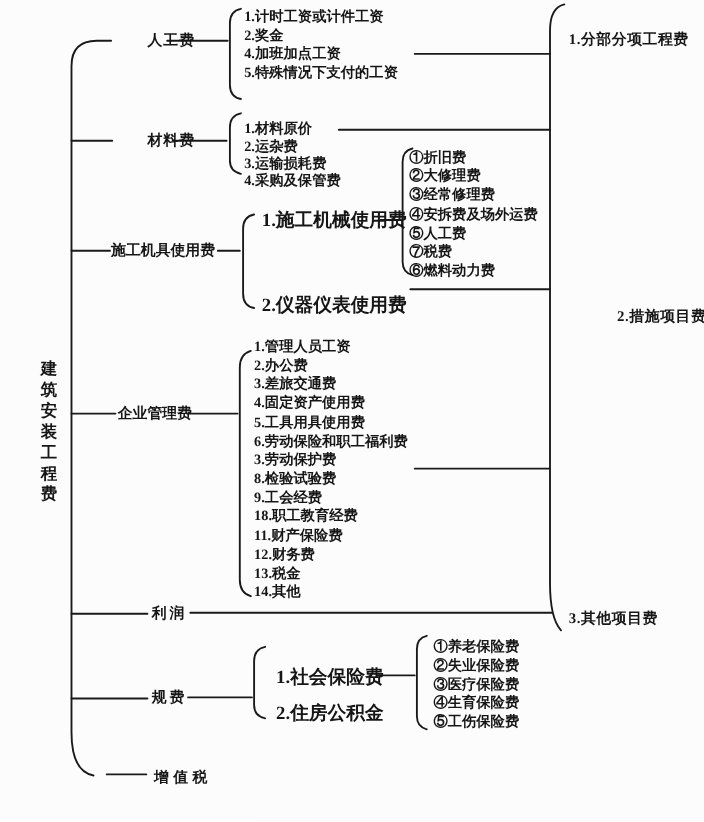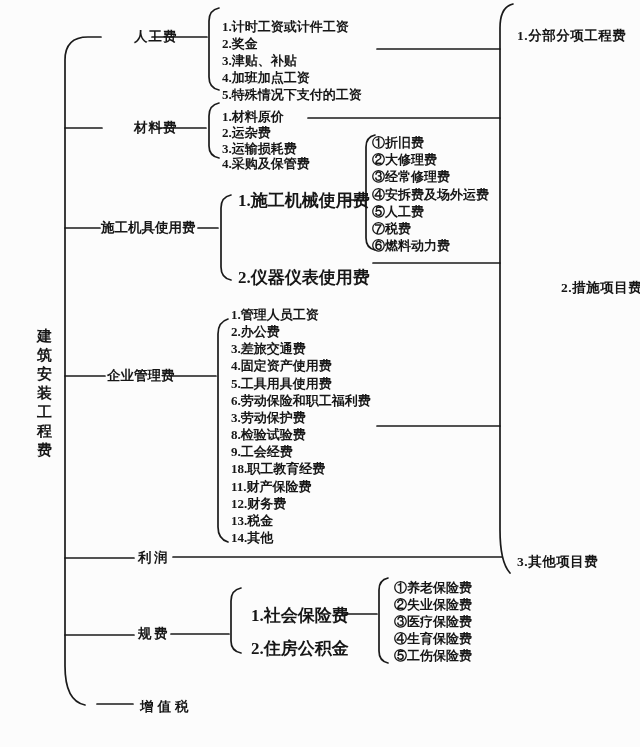--- a/index.html
+++ b/index.html
@@ -82,24 +82,23 @@
   <div class="root-label">建筑安装工程费</div>
 
   <div class="lbl ls1" style="left:105px; top:37px;">人工费</div>
   <div class="lbl ls1" style="left:105px; top:128px;">材料费</div>
   <div class="lbl" style="left:101px; top:228px;">施工机具使用费</div>
   <div class="lbl" style="left:107px; top:376px;">企业管理费</div>
   <div class="lbl ls2" style="left:138px; top:558px;">利润</div>
   <div class="lbl ls2" style="left:138px; top:634px;">规费</div>
   <div class="lbl ls4" style="left:140px; top:707px;">增值税</div>
 
-  <div class="list lh-labor" style="left:222px; top:18px;">
+  <div class="list lh-labor" style="left:222px; top:6px;">
     <div>1.计时工资或计件工资</div>
     <div>2.奖金</div>
-    <div>3.津贴、补贴</div>
     <div>4.加班加点工资</div>
     <div>5.特殊情况下支付的工资</div>
   </div>
 
   <div class="list lh-mat" style="left:222px; top:109px;">
     <div>1.材料原价</div>
     <div>2.运杂费</div>
     <div>3.运输损耗费</div>
     <div>4.采购及保管费</div>
   </div>

